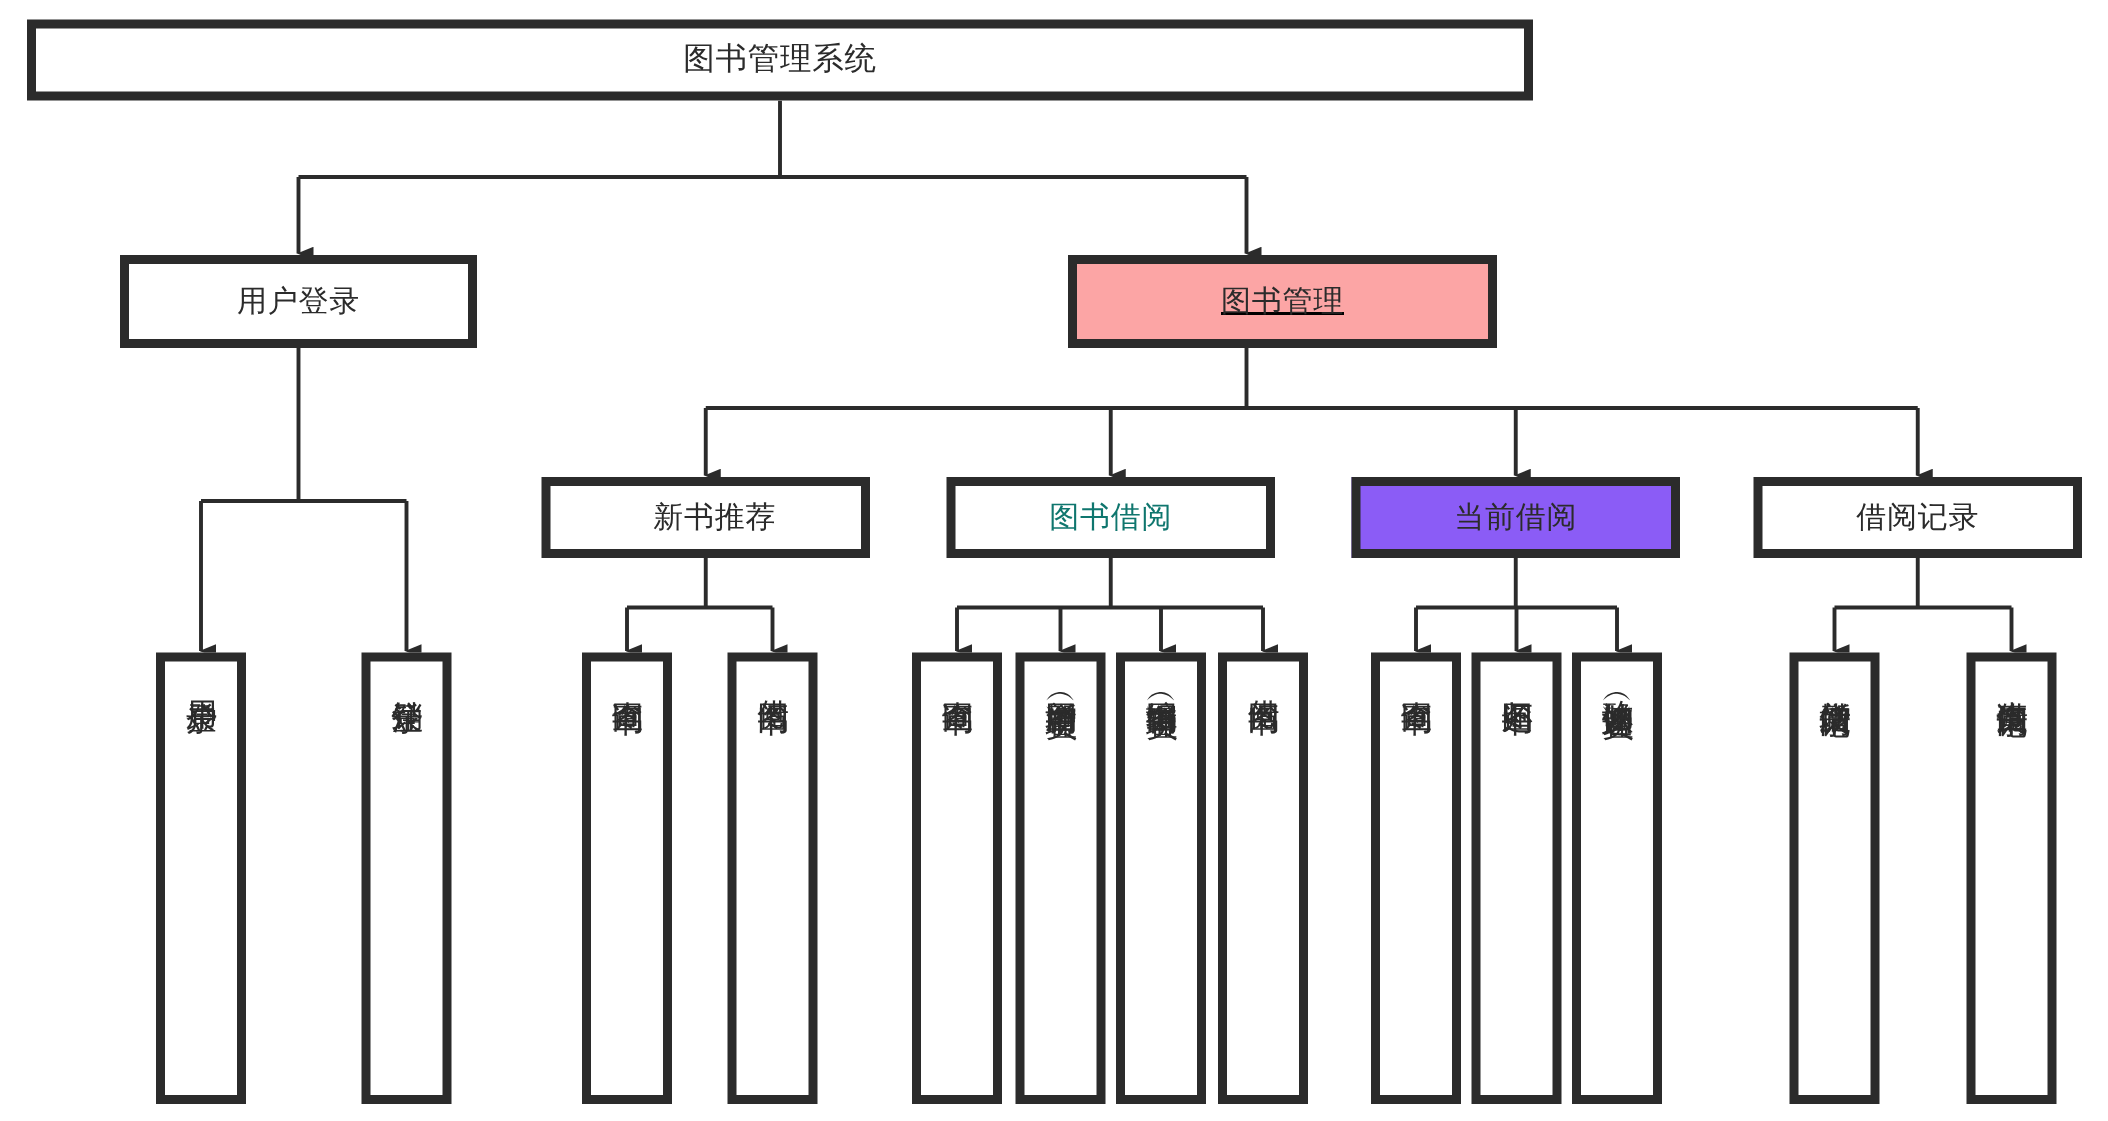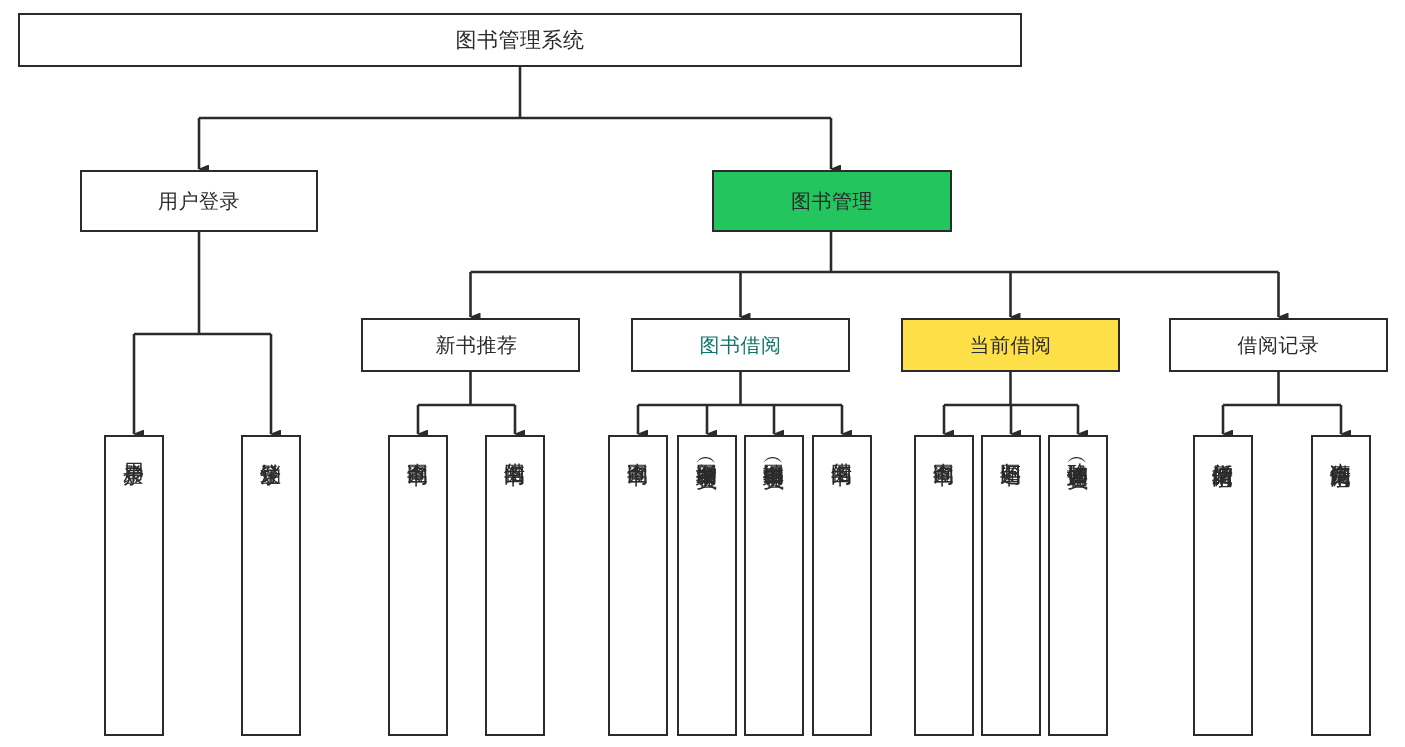--- a/index.html
+++ b/index.html
@@ -6,21 +6,21 @@
   body{
     width:1405px;height:747px;
     font-family:"Liberation Sans","DejaVu Sans",sans-serif;
     overflow:hidden;position:relative;
   }
   #diagram-root{position:relative;width:1405px;height:747px;}
   svg#wires{position:absolute;left:0;top:0;width:1405px;height:747px;}
   .node{
     position:absolute;
     background:#ffffff;
-    border:2px solid #a21caf;
+    border:6px solid #a21caf;
     box-sizing:border-box;
     display:flex;
     align-items:center;
     justify-content:center;
   }
   .node .label{
     color:#2b2b2b;
     font-size:20px;
     line-height:1.12;
     letter-spacing:0.5px;
@@ -91,30 +91,30 @@
       <line x1="1341" y1="405" x2="1341" y2="434" stroke="#2b2b2b" stroke-width="2.6" marker-end="url(#arrowhead)"></line>
     </svg>
 
   <div id="node-layer">
       <div class="node root" style="left: 18px; top: 13px; width: 1004px; height: 54px; border-color: rgb(43, 43, 43); background: rgb(255, 255, 255);">
         <span class="label" style="color: rgb(43, 43, 43);">图书管理系统</span>
       </div>
       <div class="node" style="left: 80px; top: 170px; width: 238px; height: 62px; border-color: rgb(43, 43, 43); background: rgb(255, 255, 255);">
         <span class="label" style="color: rgb(43, 43, 43);">用户登录</span>
       </div>
-      <div class="node" style="left: 712px; top: 170px; width: 240px; height: 62px; border-color: rgb(43, 43, 43); background: #22c55e;">
+      <div class="node" style="left: 712px; top: 170px; width: 286px; height: 62px; border-color: rgb(43, 43, 43); background: #fca5a5; text-decoration: underline;">
         <span class="label" style="color: rgb(43, 43, 43);">图书管理</span>
       </div>
       <div class="node" style="left: 361px; top: 318px; width: 219px; height: 54px; border-color: rgb(43, 43, 43); background: rgb(255, 255, 255); padding-left: 12px;">
         <span class="label" style="color: rgb(43, 43, 43);">新书推荐</span>
       </div>
       <div class="node" style="left: 631px; top: 318px; width: 219px; height: 54px; border-color: rgb(43, 43, 43); background: rgb(255, 255, 255);">
         <span class="label" style="color: #0f766e;">图书借阅</span>
       </div>
-      <div class="node" style="left: 901px; top: 318px; width: 219px; height: 54px; border-color: rgb(43, 43, 43); background: #fde047;">
+      <div class="node" style="left: 901px; top: 318px; width: 219px; height: 54px; border-color: rgb(43, 43, 43); background: #8b5cf6;">
         <span class="label" style="color: rgb(43, 43, 43);">当前借阅</span>
       </div>
       <div class="node" style="left: 1169px; top: 318px; width: 219px; height: 54px; border-color: rgb(43, 43, 43); background: rgb(255, 255, 255);">
         <span class="label" style="color: rgb(43, 43, 43);">借阅记录</span>
       </div>
       <div class="node vertical" style="left: 104px; top: 435px; width: 60px; height: 301px; border-color: rgb(43, 43, 43); background: rgb(255, 255, 255);">
         <span class="label" style="color: rgb(43, 43, 43);">用户登录</span>
       </div>
       <div class="node vertical" style="left: 241px; top: 435px; width: 60px; height: 301px; border-color: rgb(43, 43, 43); background: rgb(255, 255, 255);">
         <span class="label" style="color: rgb(43, 43, 43);">注销登录</span>

